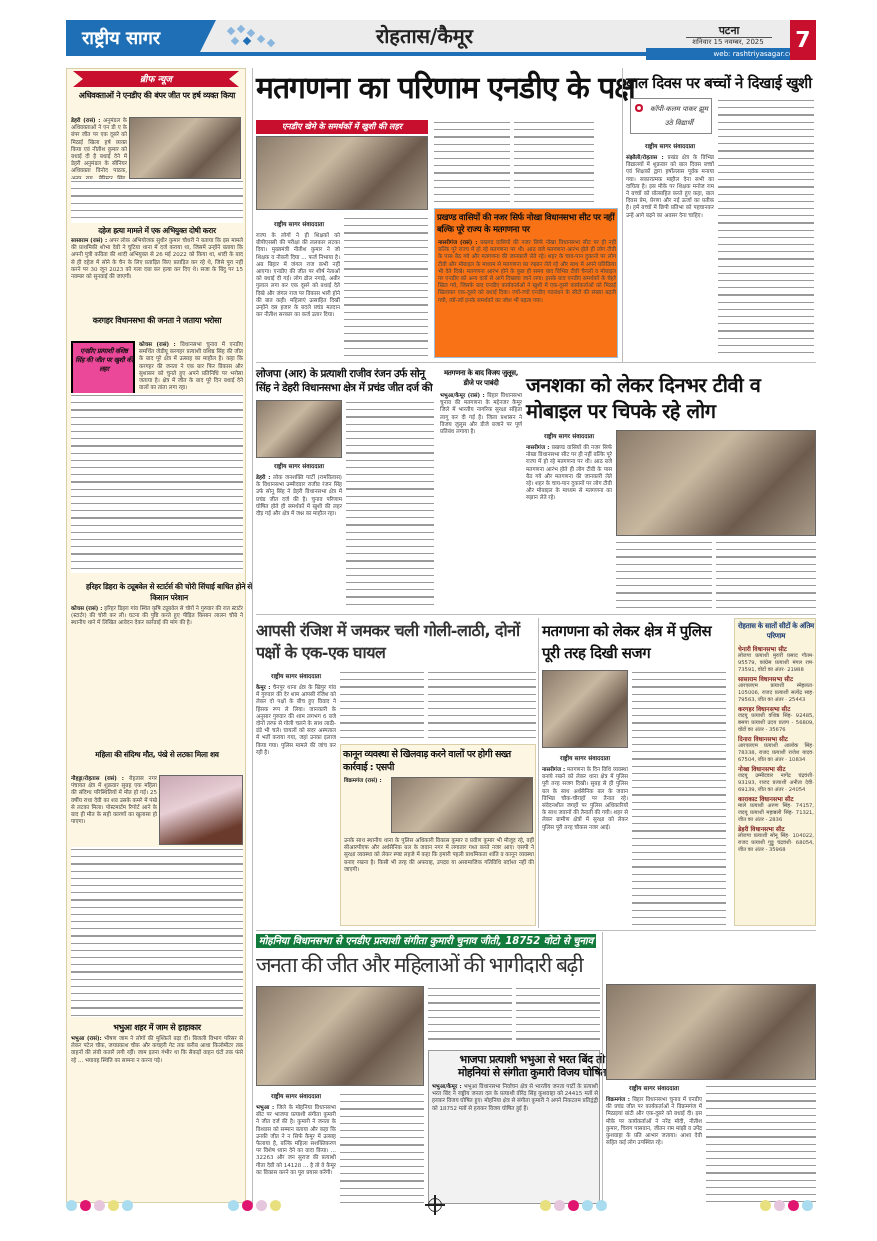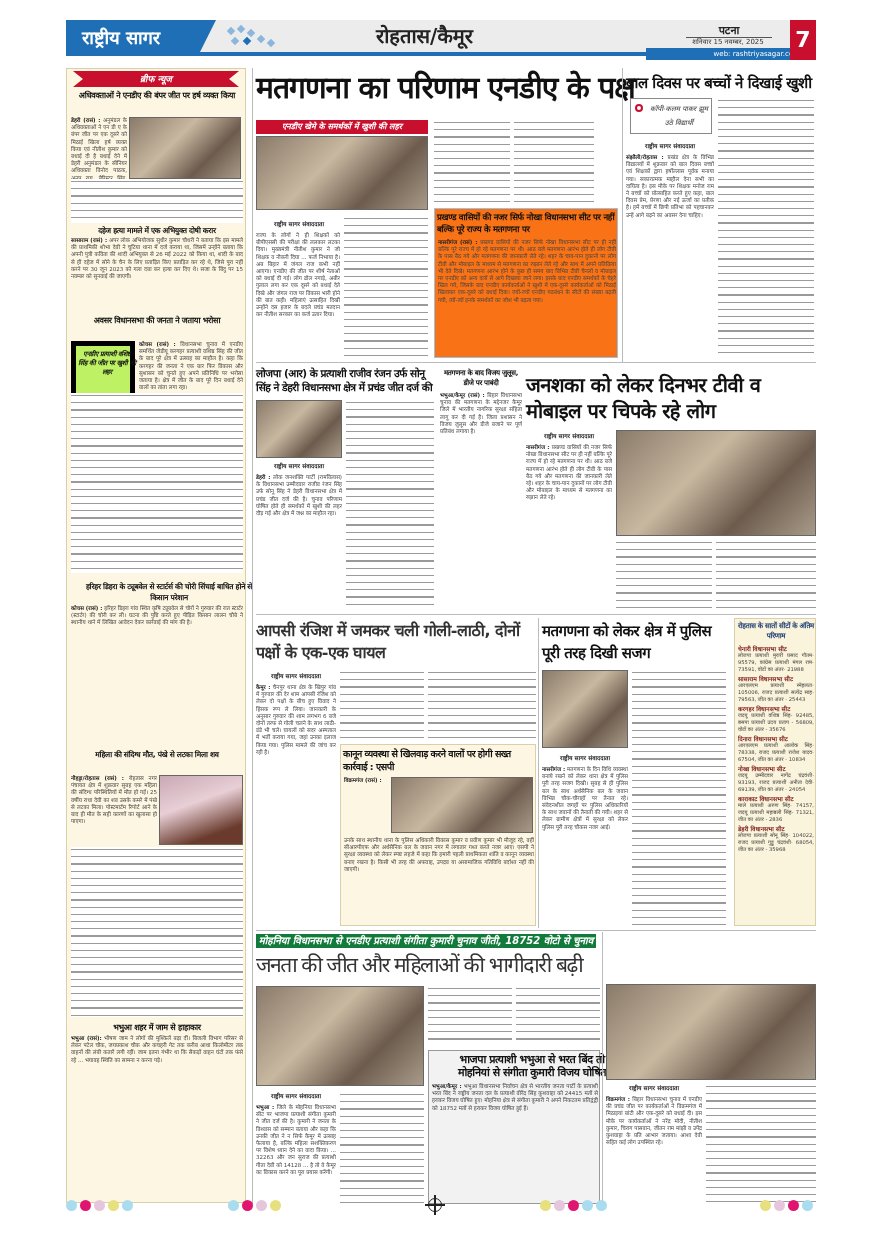--- a/index.html
+++ b/index.html
@@ -66,22 +66,22 @@
     <div class="h-small" style="left:4px;top:22px;width:172px;font-size:8px;line-height:10px">अधिवक्ताओं ने एनडीए की बंपर जीत पर हर्ष व्यक्त किया</div>
     <div class="photo" style="left:62px;top:48px;width:112px;height:62px"></div>
     <div class="col" style="left:4px;top:48px;width:56px;height:62px"><span class="kicker">डेहरी (रासं) :</span> <span>अनुमंडल के अधिवक्ताओं ने एन डी ए के बंपर जीत पर एक दूसरे को मिठाई खिला हर्ष व्यक्त किया एवं नीतीश कुमार को बधाई दी है बधाई देने में डेहरी अनुमंडल के सीनियर अधिवक्ता विनोद पाठक, अनूप राय, बैरिस्टर सिंह, महेश सिंह, पंकज सिंह, रमाकांत दुबे एवं अन्य अधिवक्ता शामिल थे।</span></div>
     <div class="col" style="left:4px;top:110px;width:172px;height:44px">
         <span class="filler"></span>
       </div>
 
     <div class="h-small" style="left:4px;top:156px;width:172px;font-size:7.5px">दहेज हत्या मामले में एक अभियुक्त दोषी करार</div>
     <div class="col" style="left:4px;top:168px;width:172px;height:72px"><span class="kicker">सासाराम (रासं) :</span> <span>अपर लोक अभियोजक सुधीर कुमार चौधरी ने बताया कि इस मामले की प्राथमिकी शोभा देवी ने चुटिया थाना में दर्ज कराया था, जिसमें उन्होंने बताया कि अपनी पुत्री कविता की शादी अभियुक्त से 26 मई 2022 को किया था, शादी के बाद से ही दहेज में सोने के चैन के लिए प्रताड़ित किए प्रताड़ित कर रहे थे, जिसे पूरा नहीं करने पर 30 जून 2023 को गला दबा कर हत्या कर दिए थे। सजा के बिंदु पर 15 नवम्बर को सुनवाई की जाएगी।</span></div>
 
-    <div class="h-small" style="left:24px;top:246px;width:132px;font-size:8px;line-height:12px">अवसर विधानसभा की जनता ने जताया भरोसा</div>
-    <div class="box-cream" style="position:absolute;left:4px;top:272px;width:64px;height:66px;border:5px solid #000000;background:#bef264">
+    <div class="h-small" style="left:24px;top:246px;width:132px;font-size:8px;line-height:12px">करगहर विधानसभा की जनता ने जताया भरोसा</div>
+    <div class="box-cream" style="position:absolute;left:4px;top:272px;width:64px;height:66px;border:2px solid #000000;background:#ec4899">
       <div class="h-small" style="left:2px;top:4px;width:58px;font-size:6.5px;line-height:9px;font-style:italic">एनडीए प्रत्याशी वशिष्ठ सिंह की जीत पर खुशी की लहर</div>
     </div>
     <div class="col" style="left:72px;top:272px;width:104px;height:50px"><span class="kicker">कोचस (रासं) :</span> <span>विधानसभा चुनाव में एनडीए समर्थित जेडीयू करगहर प्रत्याशी वशिष्ठ सिंह की जीत के बाद पूरे क्षेत्र में उत्साह का माहौल है। कहा कि करगहर की जनता ने एक बार फिर विकास और सुशासन को चुनते हुए अपने प्रतिनिधि पर भरोसा जताया है। क्षेत्र में जीत के बाद पूरे दिन बधाई देने वालों का तांता लगा रहा।</span></div>
     <div class="col" style="left:4px;top:324px;width:172px;height:180px">
         <span class="filler"></span>
       </div>
 
     <div class="h-small" style="left:16px;top:512px;width:172px;font-size:7.5px;line-height:11px">हरिहर डिहरा के ट्यूबवेल से स्टार्टर्स की चोरी सिंचाई बाधित होने से किसान परेशान</div>
     <div class="col" style="left:4px;top:536px;width:172px;height:134px"><span class="kicker">कोचस (रासं) :</span> <span>हरिहर डिहरा गांव स्थित कृषि ट्यूबवेल से चोरों ने गुरुवार की रात स्टार्टर (स्टार्टर) की चोरी कर ली। घटना की पुष्टि करते हुए पीड़ित किसान लालन चौबे ने स्थानीय थाने में लिखित आवेदन देकर कार्रवाई की मांग की है।</span></div>
 

